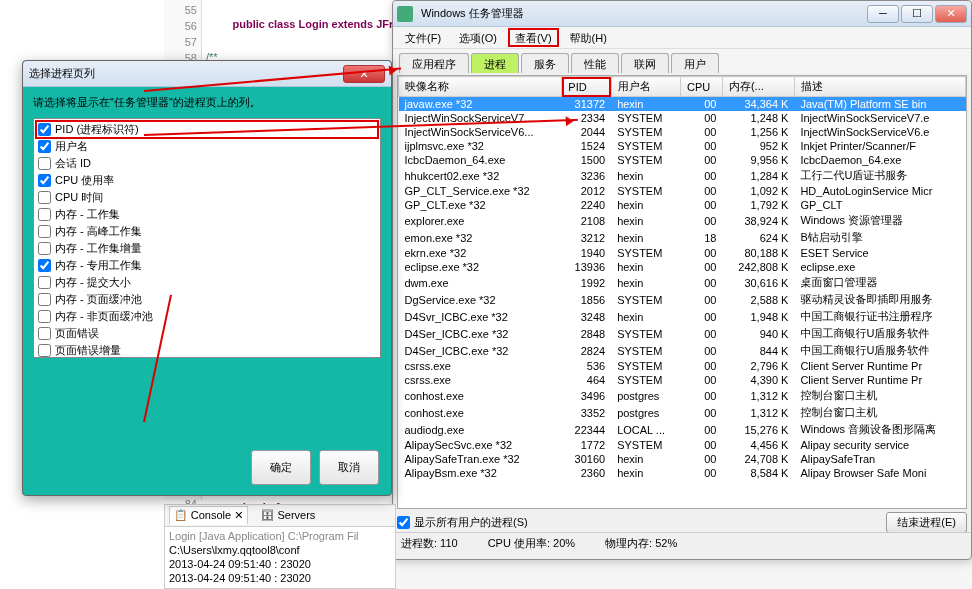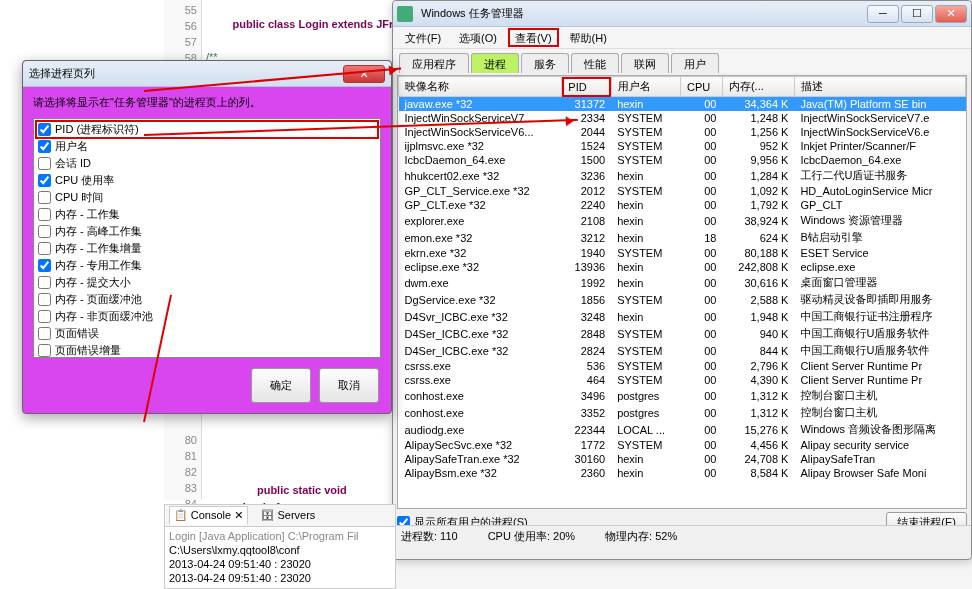--- a/index.html
+++ b/index.html
@@ -35,24 +35,24 @@
 .tm-table th.highlight { outline: 2px solid #d00; outline-offset: -2px;}
 .tm-table td { padding: 1px 6px; white-space: nowrap; overflow: hidden;}
 .tm-table tr.sel td { background: #3399ff; color: #fff;}
 .tm-table td.num { text-align: right;}
 .tm-scroll { overflow: auto; height: 100%;}
 
 .tm-footer { position: absolute; left: 4px; right: 4px; bottom: 26px; height: 22px; display: flex; align-items: center; justify-content: space-between; padding: 0 0;}
 .tm-check { display: flex; align-items: center; gap: 4px;}
 .tm-endbtn { padding: 2px 10px; border: 1px solid #999; background: linear-gradient(#fdfdfd,#e5e5e5); border-radius: 3px; cursor: pointer;}
 
-.tm-status { position: absolute; left: 0; right: 0; bottom: 12px; height: 22px; border-top: 1px solid #ccc; display: flex; padding: 10px 8px; gap: 30px; background: #f0f0f0; align-items: center;}
-
-
-.cols-dialog { position: absolute; left: 22px; top: 60px; width: 370px; height: 354px; background: #d946ef; border: 1px solid #666; border-radius: 4px; box-shadow: 0 4px 14px rgba(0,0,0,.35); z-index: 10;}
+.tm-status { position: absolute; left: 0; right: 0; bottom: 5px; height: 22px; border-top: 1px solid #ccc; display: flex; padding: 10px 8px; gap: 30px; background: #f0f0f0; align-items: center;}
+
+
+.cols-dialog { position: absolute; left: 22px; top: 60px; width: 370px; height: 436px; background: #14b8a6; border: 1px solid #666; border-radius: 4px; box-shadow: 0 4px 14px rgba(0,0,0,.35); z-index: 10;}
 .cols-titlebar { height: 26px; background: linear-gradient(#e8eef7,#d1dff0); display: flex; align-items: center; padding: 0 6px; border-radius: 4px 4px 0 0; border-bottom: 1px solid #b0c4de;}
 .cols-title { flex: 1;}
 .cols-close { width: 42px; height: 18px; background: linear-gradient(#e77,#c33); border: 1px solid #a33; border-radius: 3px; color: #fff; text-align: center; line-height: 16px; cursor: pointer;}
 .cols-body { padding: 8px 10px;}
 .cols-prompt { margin-bottom: 8px;}
 .cols-list { width: 100%; height: 240px; border: 1px solid #888; background: #fff; overflow-y: auto; padding: 2px;}
 .cols-item { display: flex; align-items: center; gap: 4px; padding: 1px 2px;}
 .cols-item.highlight { outline: 2px solid #d00; outline-offset: -1px; align-items: center;}
 .cols-item input { cursor: pointer;}
 .cols-footer { position: absolute; right: 12px; bottom: 10px; display: flex; gap: 8px;}

